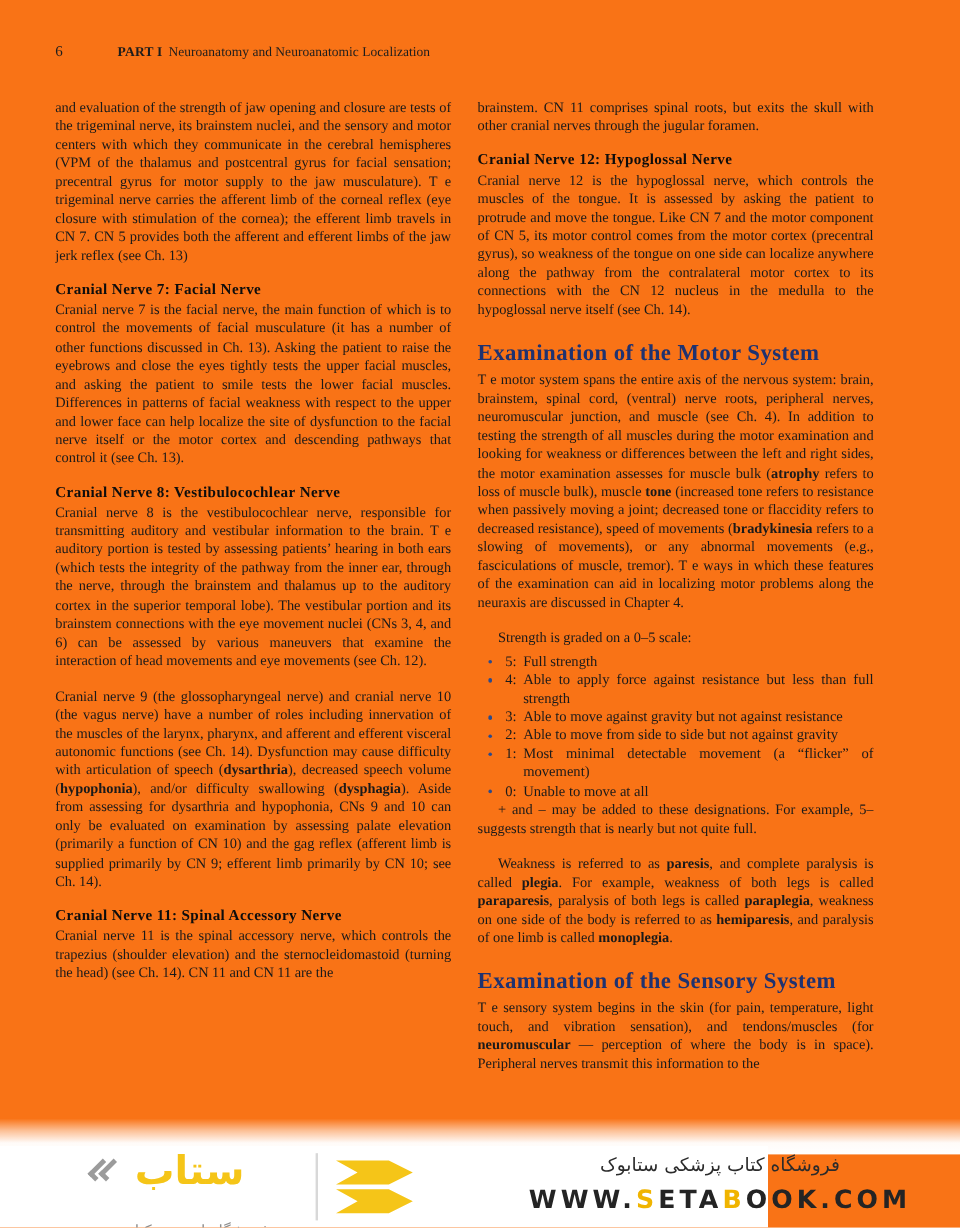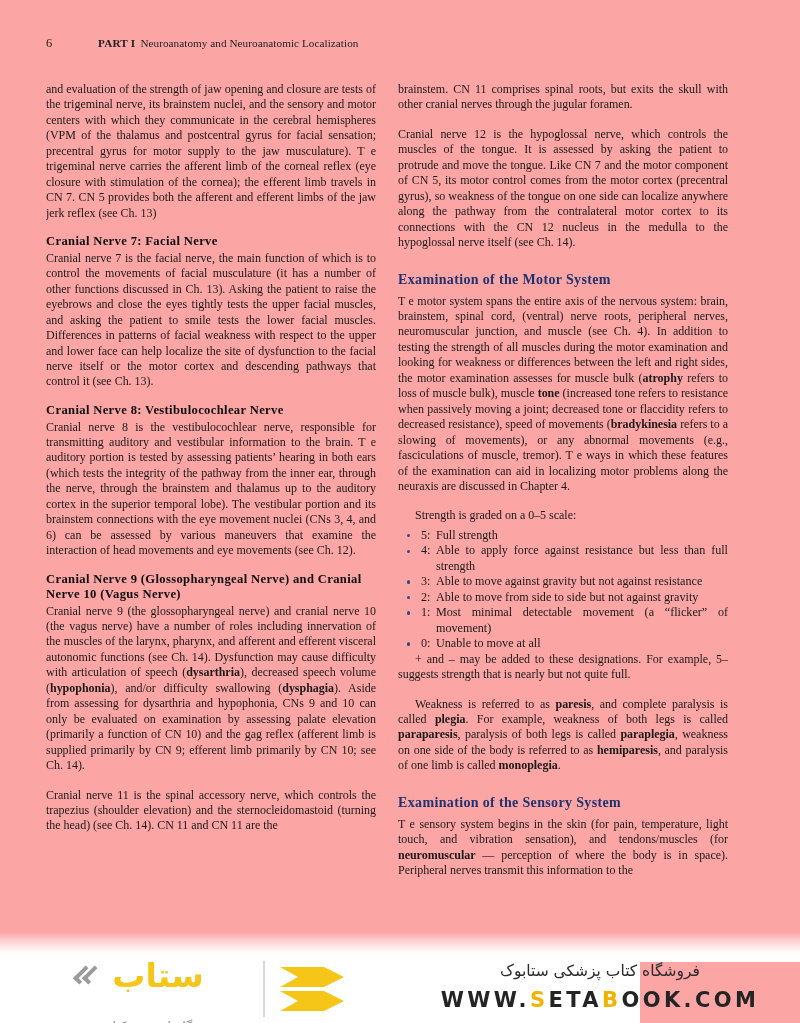--- a/index.html
+++ b/index.html
@@ -13,21 +13,21 @@
     overflow: hidden;
     position: relative;
   }
 
   
   #page {
     position: absolute;
     left: 0; top: 0;
     width: 800px;
     height: 1023px;
-    background: #fca5a5;
+    background: #f97316;
   }
 
   
   #runhead {
     position: absolute;
     left: 46px;
     top: 36px;
     width: 700px;
     height: 18px;
     font-size: 11.2px;
@@ -89,21 +89,21 @@
     font-weight: bold;
     color: #0d0d0d;
     letter-spacing: 0.35px;
     text-align: left;
   }
 
   h2.sechead {
     margin: 0;
     padding-top: 20px;
     padding-bottom: 5px;
-    font-size: 14px;
+    font-size: 19px;
     line-height: 18px;
     font-weight: bold;
     color: #1f3270;
     letter-spacing: 0.35px;
   }
 
   b, strong { font-weight: bold; }
 
   
   ul.scale {
@@ -287,31 +287,32 @@
     <div class="col left">
 
       <p class="body">and evaluation of the strength of jaw opening and closure are tests of the trigeminal nerve, its brainstem nuclei, and the sensory and motor centers with which they communicate in the cerebral hemispheres (VPM of the thalamus and postcentral gyrus for facial sensation; precentral gyrus for motor supply to the jaw musculature). T e trigeminal nerve carries the afferent limb of the corneal reflex (eye closure with stimulation of the cornea); the efferent limb travels in CN 7. CN 5 provides both the afferent and efferent limbs of the jaw jerk reflex (see Ch. 13)</p>
 
       <h3 class="cnhead">Cranial Nerve 7: Facial Nerve</h3>
       <p class="body">Cranial nerve 7 is the facial nerve, the main function of which is to control the movements of facial musculature (it has a number of other functions discussed in Ch. 13). Asking the patient to raise the eyebrows and close the eyes tightly tests the upper facial muscles, and asking the patient to smile tests the lower facial muscles. Differences in patterns of facial weakness with respect to the upper and lower face can help localize the site of dysfunction to the facial nerve itself or the motor cortex and descending pathways that control it (see Ch. 13).</p>
 
       <h3 class="cnhead">Cranial Nerve 8: Vestibulocochlear Nerve</h3>
       <p class="body">Cranial nerve 8 is the vestibulocochlear nerve, responsible for transmitting auditory and vestibular information to the brain. T e auditory portion is tested by assessing patients’ hearing in both ears (which tests the integrity of the pathway from the inner ear, through the nerve, through the brainstem and thalamus up to the auditory cortex in the superior temporal lobe). The vestibular portion and its brainstem connections with the eye movement nuclei (CNs 3, 4, and 6) can be assessed by various maneuvers that examine the interaction of head movements and eye movements (see Ch. 12).</p>
 
-      <h3 class="cnhead">Cranial Nerve 9 (Glossopharyngeal Nerve) and Cranial Nerve 10 (Vagus Nerve)</h3>
       <p class="body"><span>Cranial nerve 9 (the glossopharyngeal nerve) and cranial nerve 10 (the vagus nerve) have a number of roles including innervation of the muscles of the larynx, pharynx, and afferent and efferent visceral autonomic functions (see Ch. 14). Dysfunction may cause difficulty with articulation of speech (</span><b>dysarthria</b><span>), decreased speech volume (</span><b>hypophonia</b><span>), and/or difficulty swallowing (</span><b>dysphagia</b><span>). Aside from assessing for dysarthria and hypophonia, CNs 9 and 10 can only be evaluated on examination by assessing palate elevation (primarily a function of CN 10) and the gag reflex (afferent limb is supplied primarily by CN 9; efferent limb primarily by CN 10; see Ch. 14).</span></p>
 
+      <h3 class="cnhead">Cranial Nerve 11: Spinal Accessory Nerve</h3>
       <p class="body">Cranial nerve 11 is the spinal accessory nerve, which controls the trapezius (shoulder elevation) and the sternocleidomastoid (turning the head) (see Ch. 14). CN 11 and CN 11 are the</p>
 
     </div>
 
     <div class="col right">
 
       <p class="body">brainstem. CN 11 comprises spinal roots, but exits the skull with other cranial nerves through the jugular foramen.</p>
 
+      <h3 class="cnhead">Cranial Nerve 12: Hypoglossal Nerve</h3>
       <p class="body">Cranial nerve 12 is the hypoglossal nerve, which controls the muscles of the tongue. It is assessed by asking the patient to protrude and move the tongue. Like CN 7 and the motor component of CN 5, its motor control comes from the motor cortex (precentral gyrus), so weakness of the tongue on one side can localize anywhere along the pathway from the contralateral motor cortex to its connections with the CN 12 nucleus in the medulla to the hypoglossal nerve itself (see Ch. 14).</p>
 
       <h2 class="sechead">Examination of the Motor System</h2>
       <p class="body"><span>T e motor system spans the entire axis of the nervous system: brain, brainstem, spinal cord, (ventral) nerve roots, peripheral nerves, neuromuscular junction, and muscle (see Ch. 4). In addition to testing the strength of all muscles during the motor examination and looking for weakness or differences between the left and right sides, the motor examination assesses for muscle bulk (</span><b>atrophy</b><span> refers to loss of muscle bulk), muscle </span><b>tone</b><span> (increased tone refers to resistance when passively moving a joint; decreased tone or flaccidity refers to decreased resistance), speed of movements (</span><b>bradykinesia</b><span> refers to a slowing of movements), or any abnormal movements (e.g., fasciculations of muscle, tremor). T e ways in which these features of the examination can aid in localizing motor problems along the neuraxis are discussed in Chapter 4.</span></p>
       <p class="body indent">Strength is graded on a 0–5 scale:</p>
 
       <ul class="scale">
           <li><span class="bullet"></span><span class="lbl">5:</span><span class="txt">Full strength</span></li>
           <li><span class="bullet"></span><span class="lbl">4:</span><span class="txt">Able to apply force against resistance but less than full strength</span></li>
           <li><span class="bullet"></span><span class="lbl">3:</span><span class="txt">Able to move against gravity but not against resistance</span></li>

